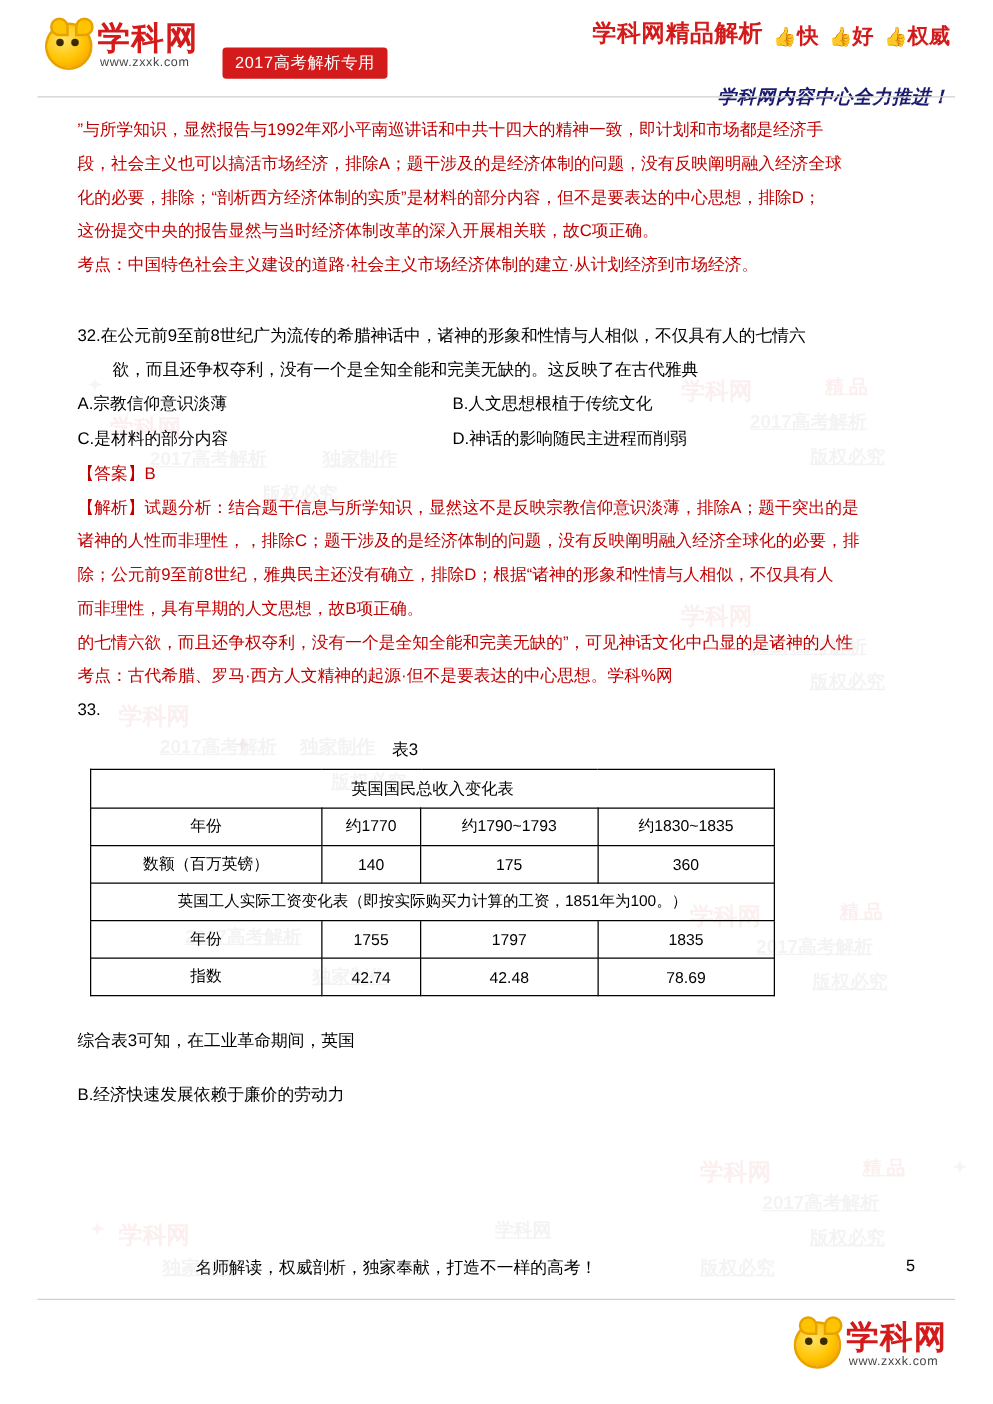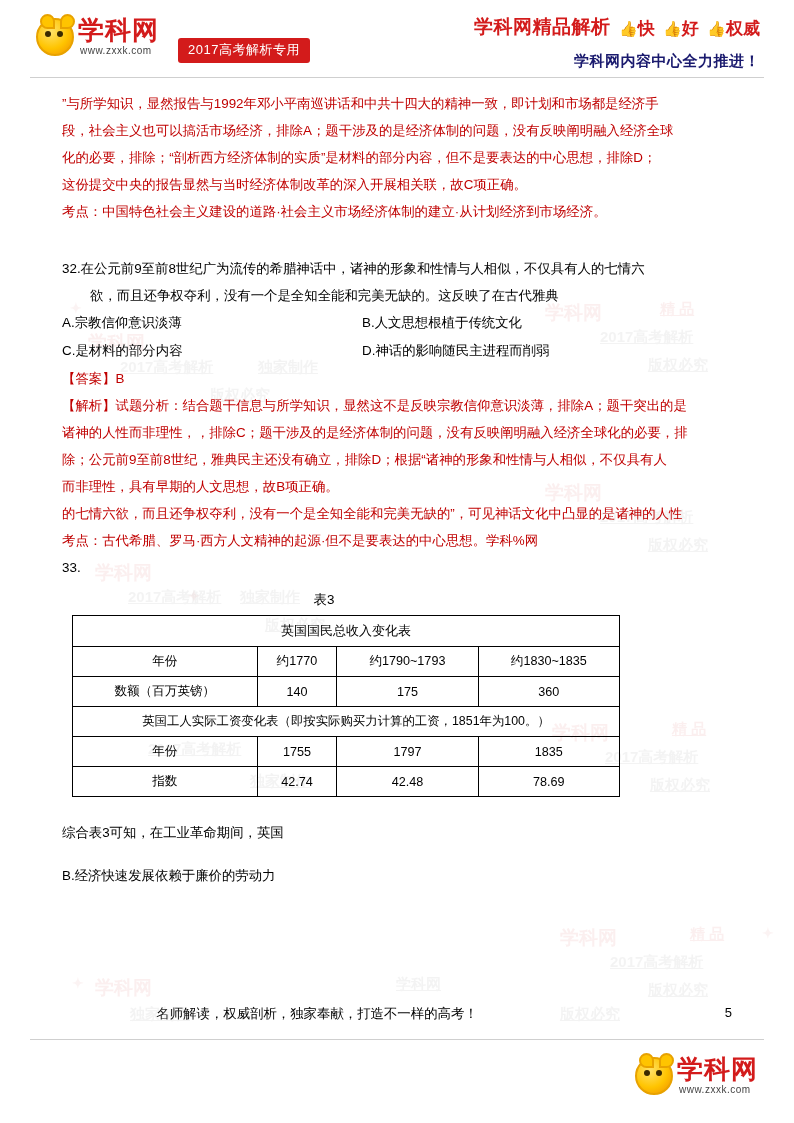--- a/index.html
+++ b/index.html
@@ -114,26 +114,27 @@
   .thumb-item {
     display: inline-block;
     font-size: 17px;
     font-weight: bold;
     color: #d31b1b;
     margin-left: 4px;
     white-space: nowrap;
   }
   .thumb-glyph { font-size: 15px; }
   .header-slogan2 {
-    margin-top: 12px;
+    margin-top: 28px;
     font-size: 15px;
     font-weight: bold;
     color: #1a1a6e;
     letter-spacing: 0.5px;
     white-space: nowrap;
+    font-style: italic;
   }
 
   
   .page {
     position: absolute;
     left: 0; top: 78px;
     width: 648px;
   }
   .content {
     margin: 0 62px 0 62px;

